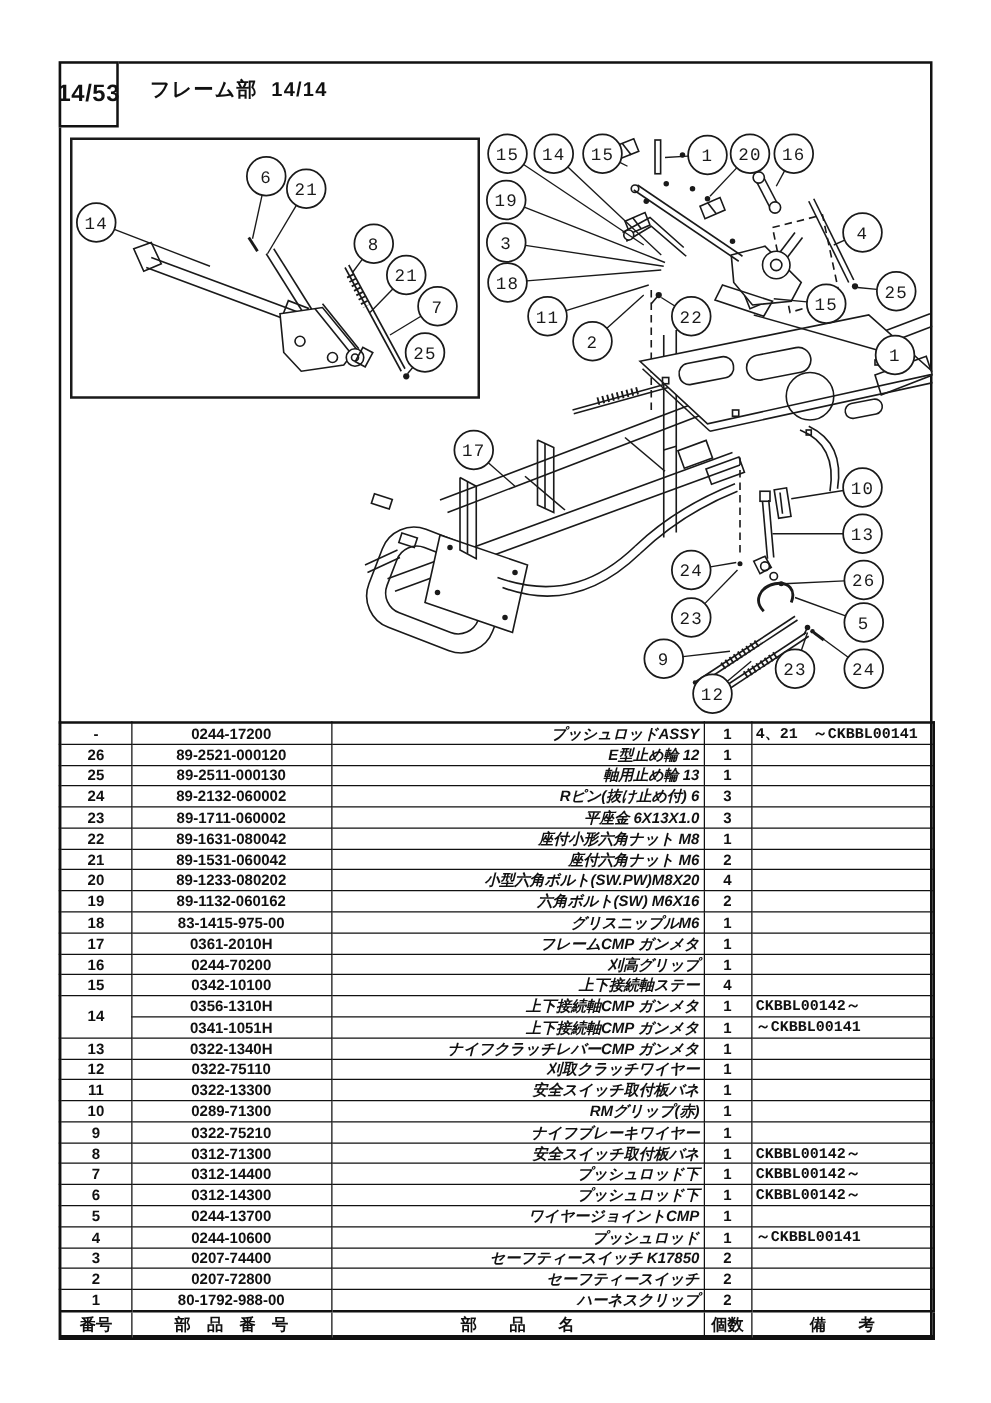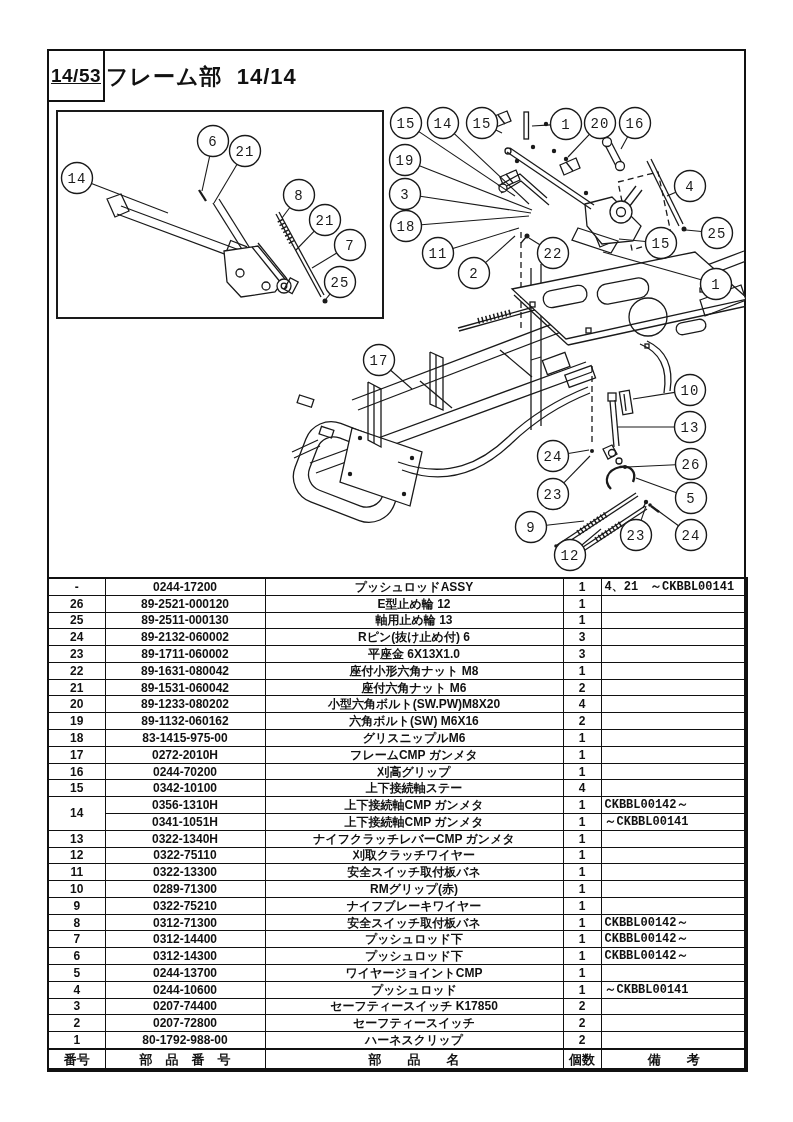--- a/index.html
+++ b/index.html
@@ -1,42 +1,42 @@
 <!DOCTYPE html>
 <html><head>
 <meta charset="utf-8">
 <style>
   html,body{margin:0;padding:0;background:#ffffff;}
   .page{position:relative;width:793px;height:1122px;background:#fff;
         font-family:"Liberation Sans","DejaVu Sans",sans-serif;color:#111;}
   .outer-border{position:absolute;left:47px;top:49px;width:699px;height:1023px;
         border:2px solid #111;box-sizing:border-box;}
-  .page-num-box{position:absolute;left:47px;top:49px;width:58px;height:53px;
+  .page-num-box{position:absolute;left:47px;top:49px;width:48px;height:53px;
         border:2px solid #111;box-sizing:border-box;background:#fff;
-        display:flex;align-items:center;justify-content:center;text-decoration:underline;}
+        display:flex;align-items:center;justify-content:center;}
   .page-num-box span{font-size:19px;font-weight:bold;letter-spacing:0.5px;}
-  .title{position:absolute;left:106px;top:62px;font-size:22px;font-weight:bold;
+  .title{position:absolute;left:120px;top:62px;font-size:16px;font-weight:bold;
         white-space:pre;letter-spacing:1px;}
   svg.diagram{position:absolute;left:47px;top:49px;}
   .draw *{stroke:#1a1a1a;fill:none;stroke-width:1.3px;}
   .draw .white{fill:#fff;}
   .draw .dash{stroke-dasharray:6 4;}
   .draw .fillb{fill:#1a1a1a;stroke:none;}
   .draw .spring{stroke-width:6px;stroke-dasharray:1.5 2.5;}
   .draw .thick{stroke-width:2.3px;}
   .callouts line{stroke:#1a1a1a;stroke-width:1.1px;}
   .callouts circle{fill:#fff;stroke:#1a1a1a;stroke-width:1.4px;}
   .callouts text{fill:#1a1a1a;stroke:none;font-family:"Liberation Mono","DejaVu Sans Mono",monospace;
         font-size:14px;text-anchor:middle;letter-spacing:1px;}
   table.parts{position:absolute;left:47px;top:577px;width:699px;height:495px;
         border-collapse:collapse;table-layout:fixed;border:2px solid #111;}
   table.parts td{border:1.5px solid #111;font-size:12px;font-weight:bold;
         padding:0 3px;height:15px;line-height:1;overflow:hidden;white-space:nowrap;}
   td.c{text-align:center;padding:0;}
-  td.name{text-align:center;}
+  td.name{text-align:right;font-style:italic;}
   td.note{text-align:left;font-family:Liberation Mono, monospace;}
   tr.footer td{border-top:2.5px solid #111;border-bottom:4px solid #111;
         text-align:center;font-size:13px;height:17px;}
 </style>
 </head>
 <body>
 
 <div class="page">
   <div class="outer-border"></div>
 
@@ -373,21 +373,21 @@
         </tr>
         <tr>
           <td class="c">18</td>
           <td class="c">83-1415-975-00</td>
           <td class="name">グリスニップルM6</td>
           <td class="c">1</td>
           <td class="note"></td>
         </tr>
         <tr>
           <td class="c">17</td>
-          <td class="c">0272-2010H</td>
+          <td class="c">0361-2010H</td>
           <td class="name">フレームCMP ガンメタ</td>
           <td class="c">1</td>
           <td class="note"></td>
         </tr>
         <tr>
           <td class="c">16</td>
           <td class="c">0244-70200</td>
           <td class="name">刈高グリップ</td>
           <td class="c">1</td>
           <td class="note"></td>

